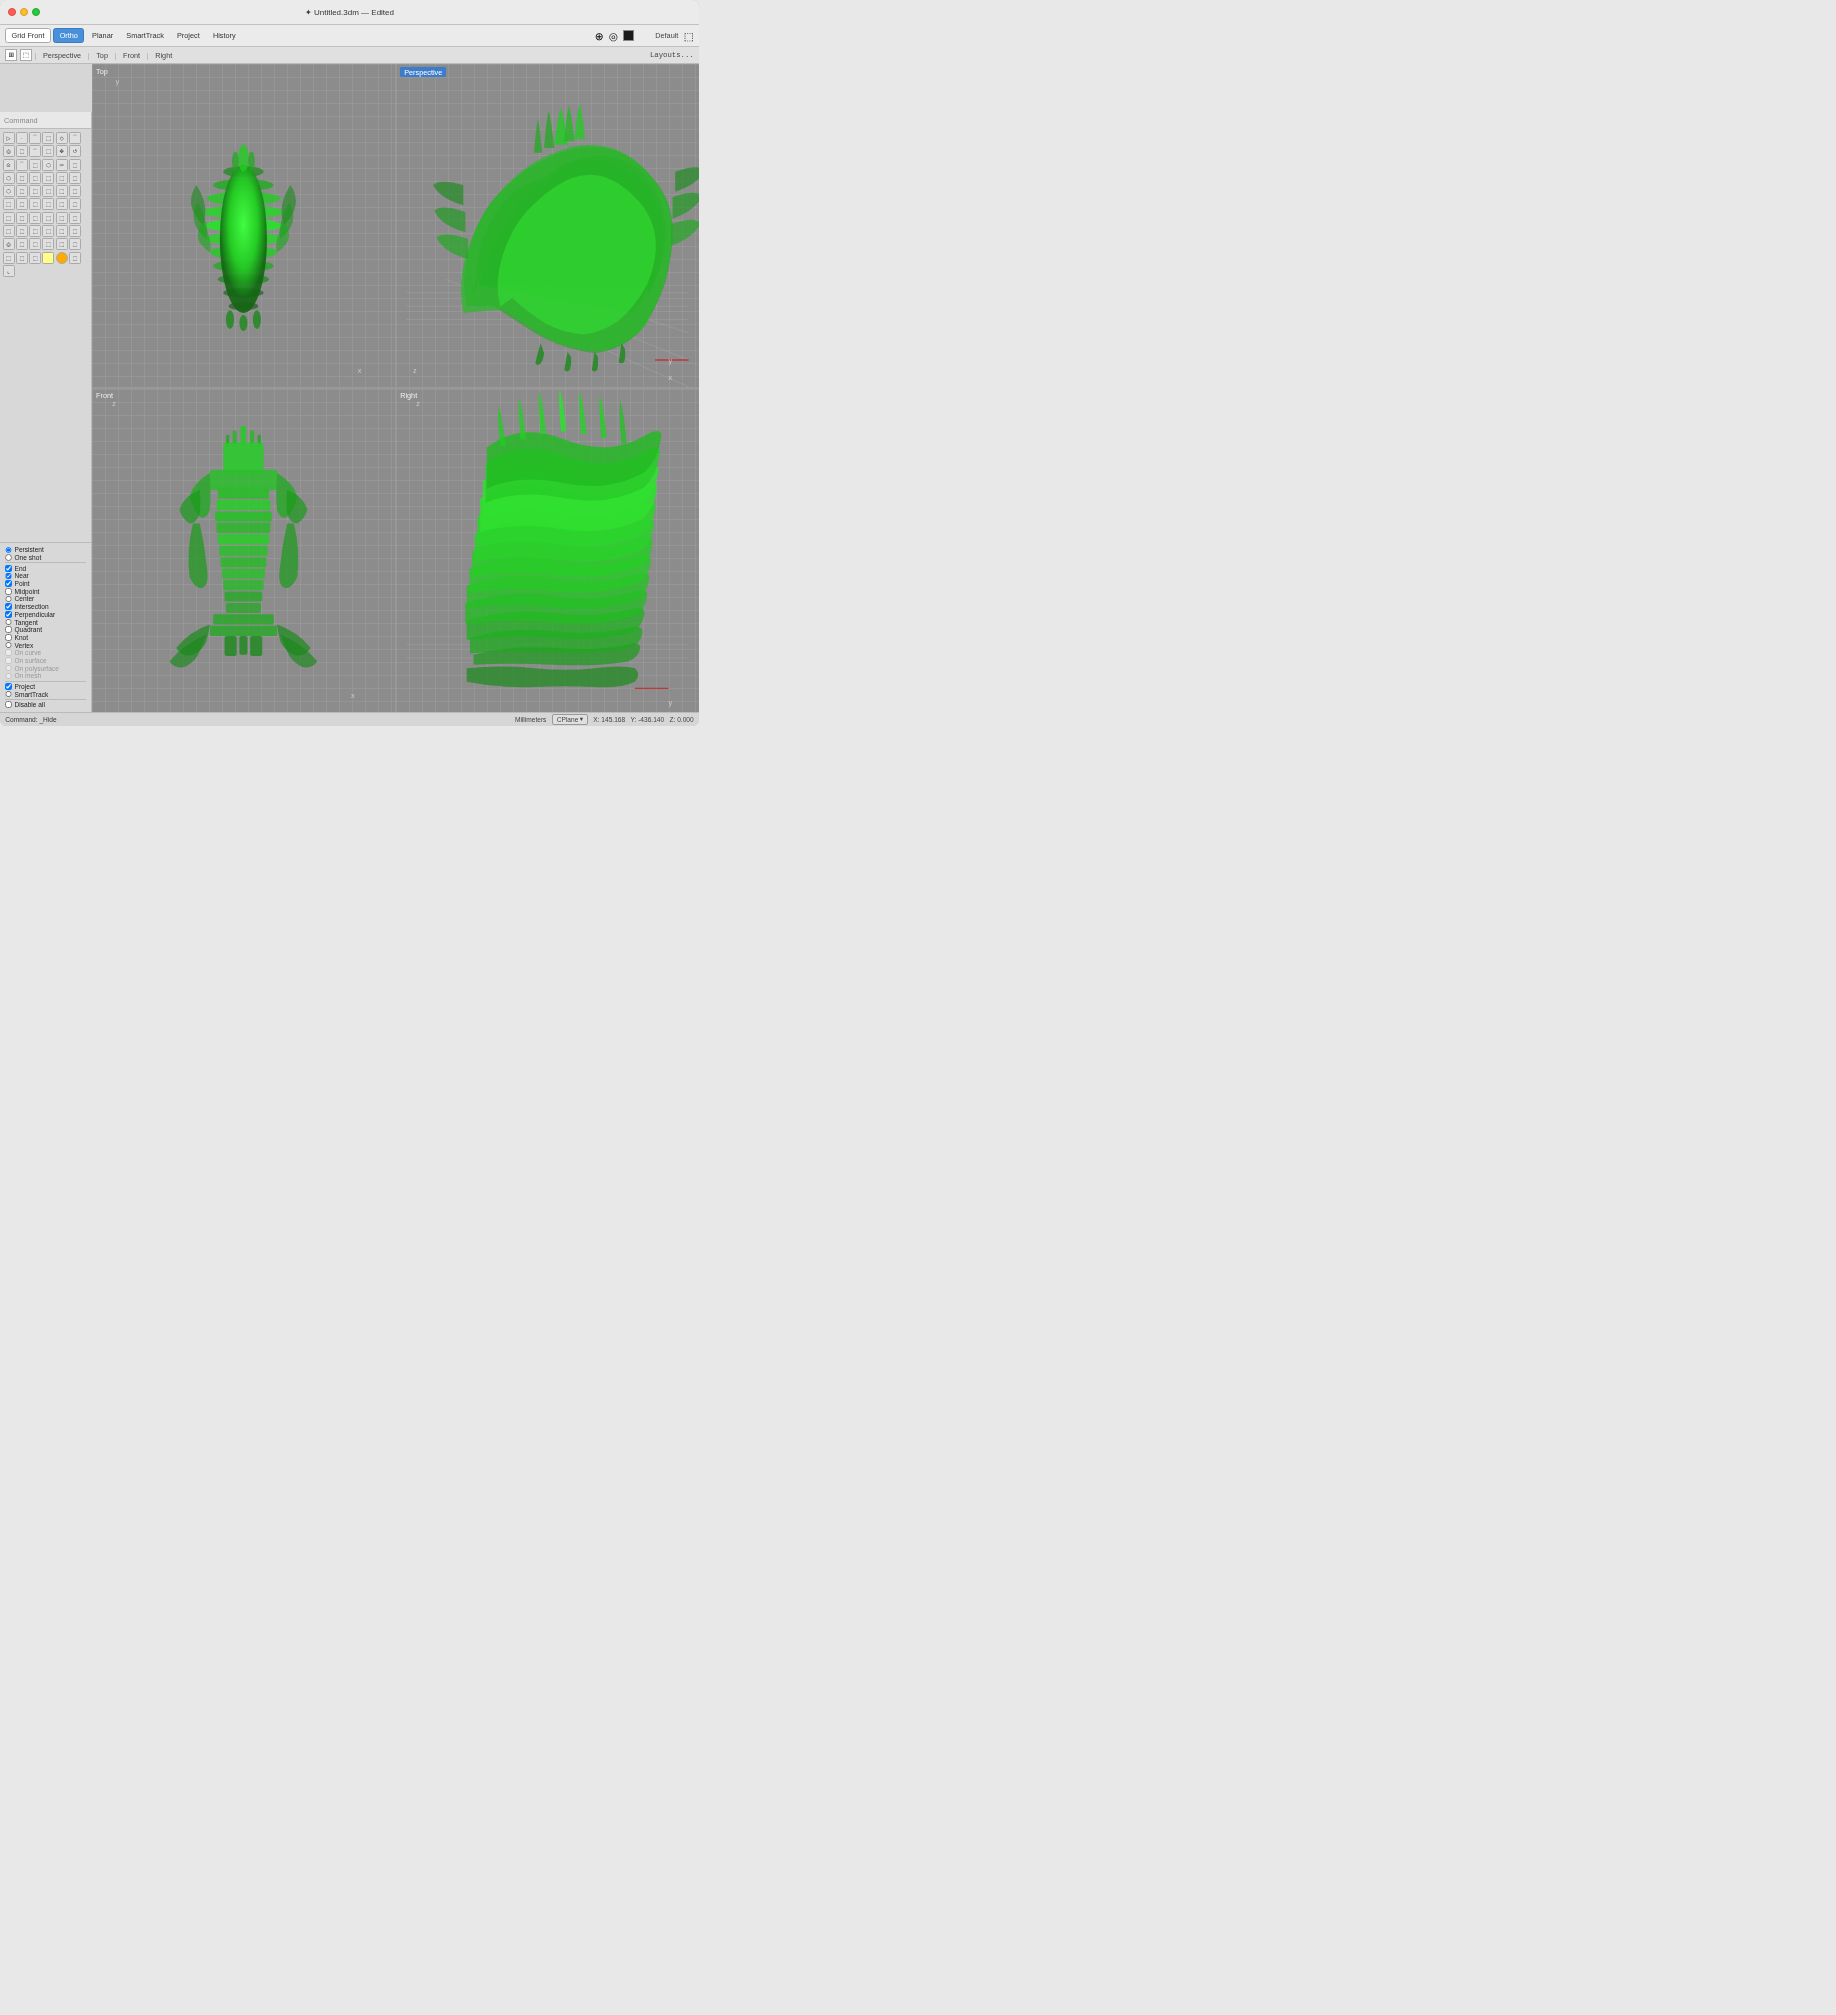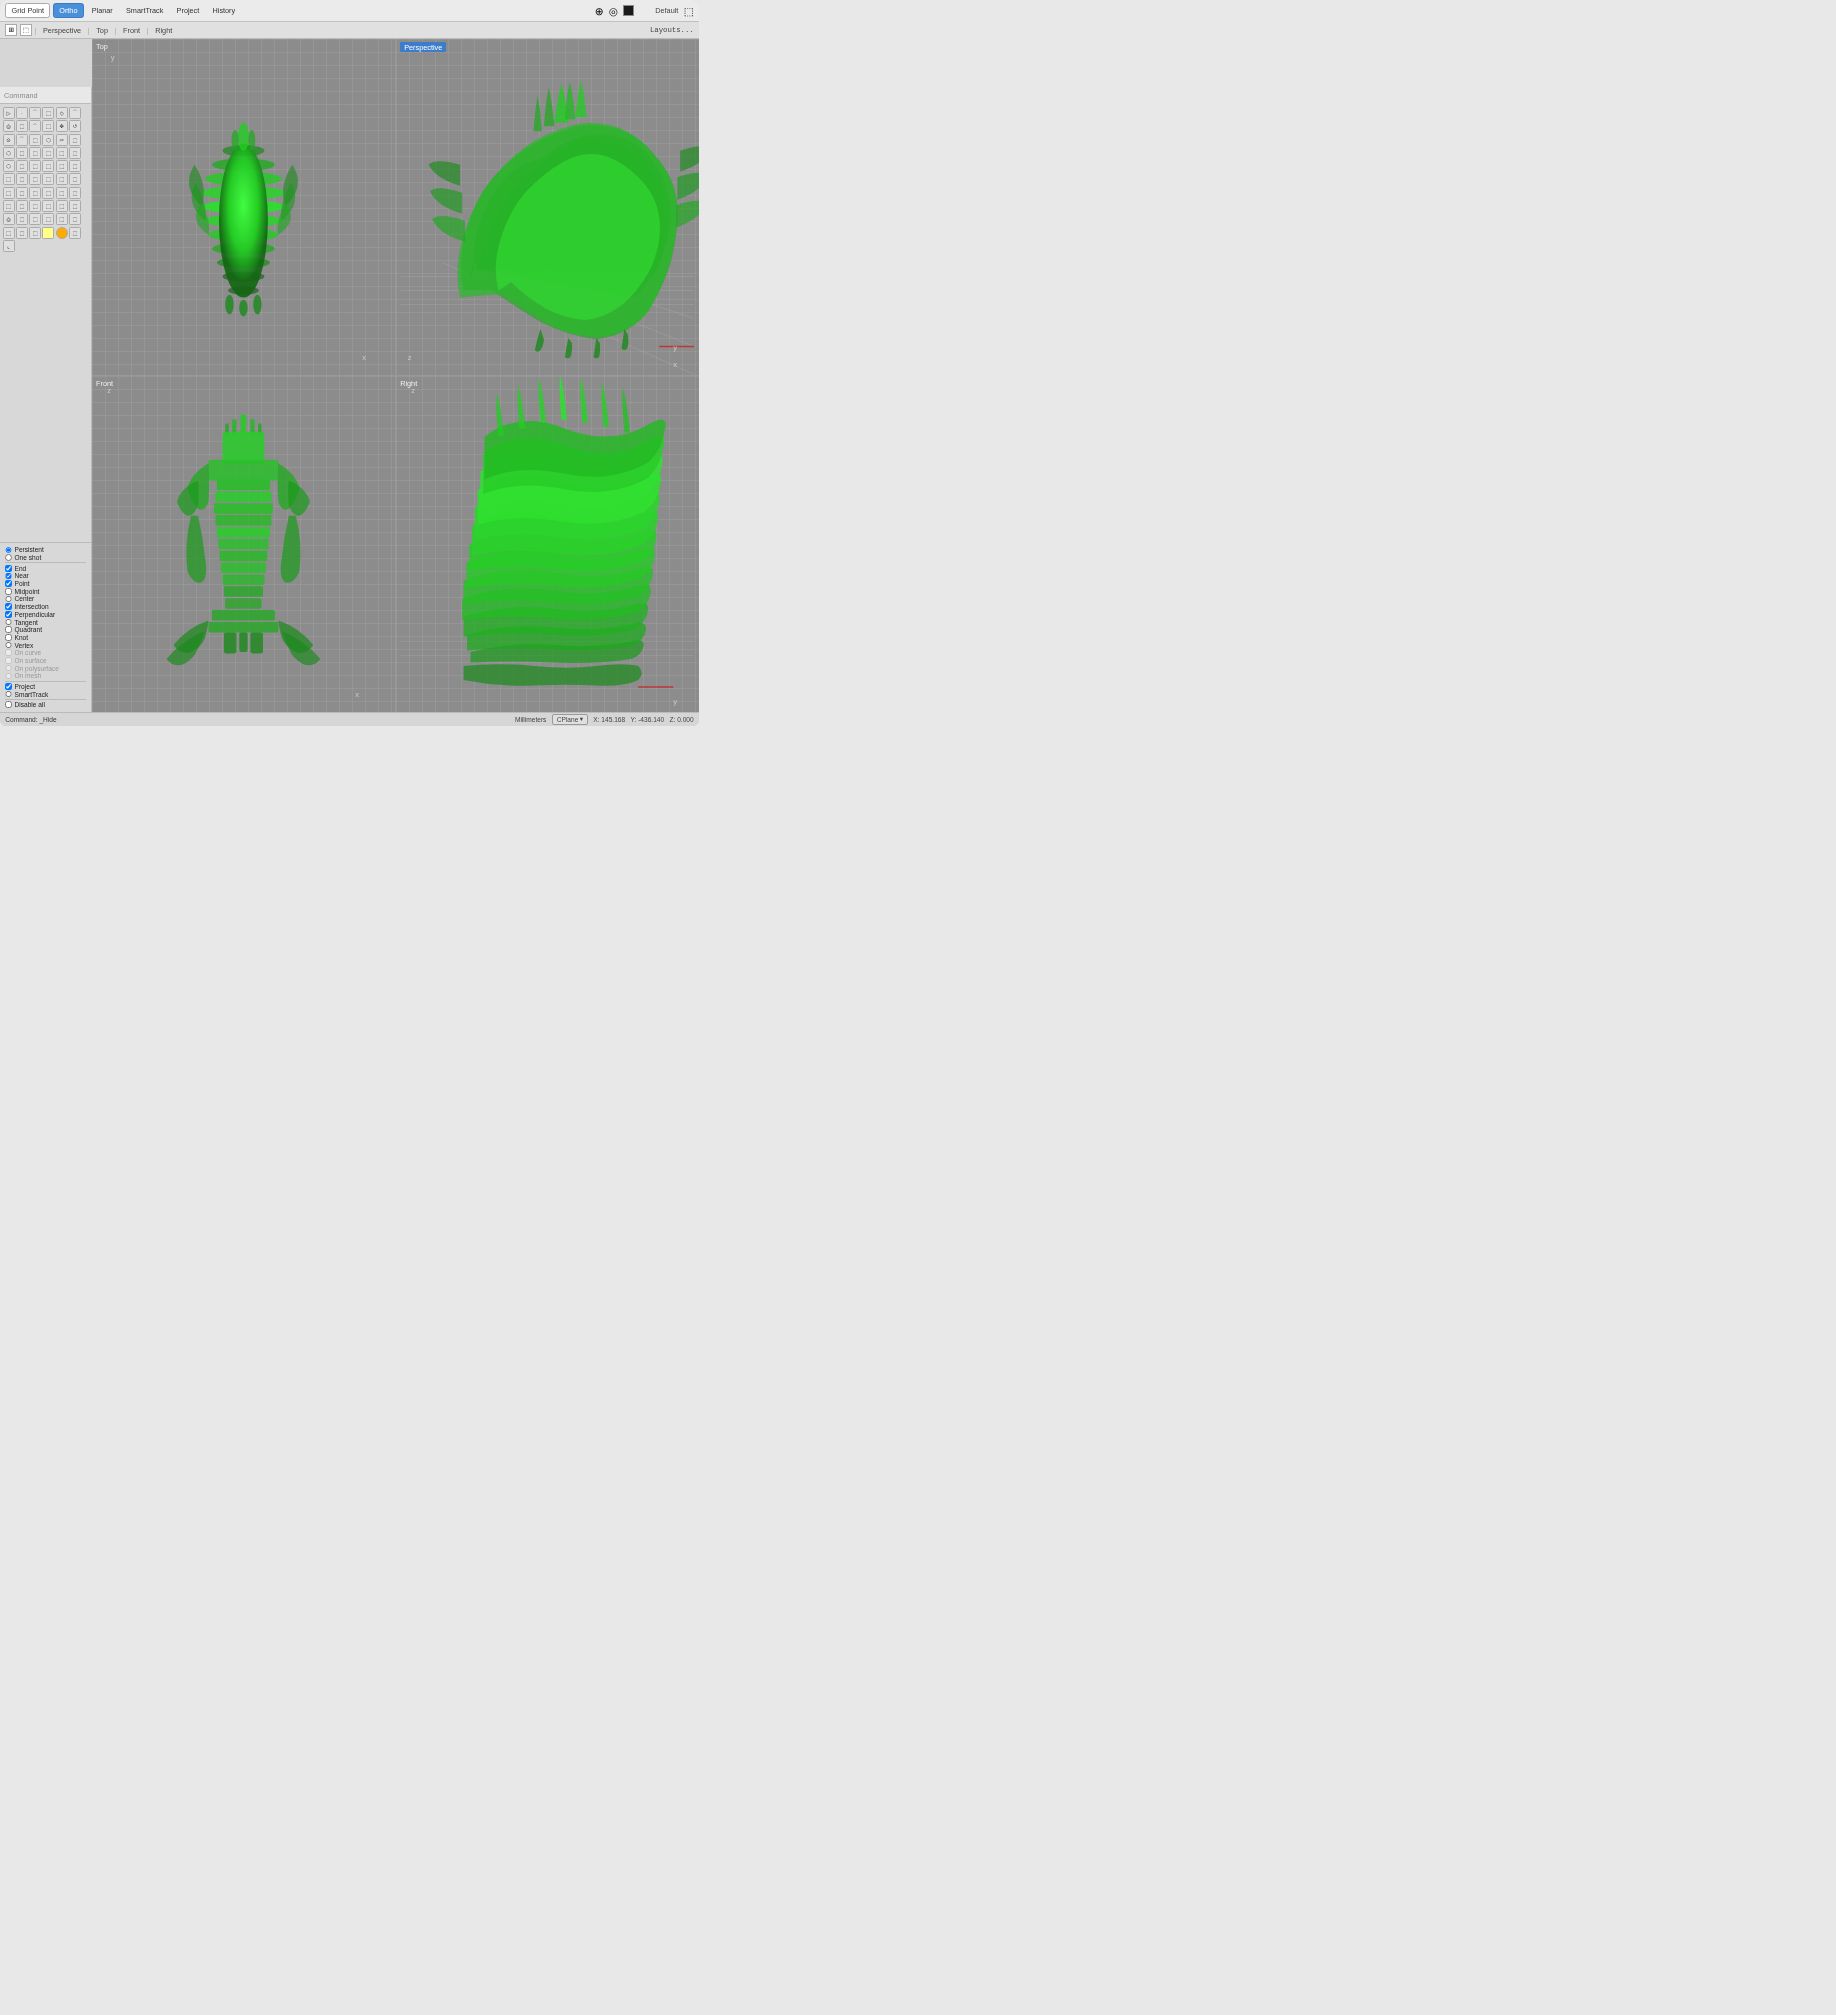--- a/index.html
+++ b/index.html
@@ -286,23 +286,31 @@
       display: flex;
       align-items: center;
       justify-content: center;
     }
   </style>
 </head>
 <body>
 
 <div class="window">
 
+  <div class="titlebar">
+    <div class="traffic-lights">
+      <div class="traffic-light tl-red"></div>
+      <div class="traffic-light tl-yellow"></div>
+      <div class="traffic-light tl-green"></div>
+    </div>
+    <span class="titlebar-title">✦ Untitled.3dm — Edited</span>
+  </div>
 
   <div class="toolbar">
-    <button class="toolbar-btn outlined">Grid Point</button>
+    <button class="toolbar-btn outlined">Grid Front</button>
     <button class="toolbar-btn active">Ortho</button>
     <button class="toolbar-btn">Planar</button>
     <button class="toolbar-btn">SmartTrack</button>
     <button class="toolbar-btn">Project</button>
     <button class="toolbar-btn">History</button>
     <div class="toolbar-right">
       <span style="font-size:10.6px;cursor:pointer;">⊕</span>
       <span style="font-size:10.6px;cursor:pointer;">◎</span>
       <div class="color-swatch"></div>
       <span style="font-size:7.3px;color:#444;padding-left:16px;">Default</span>

